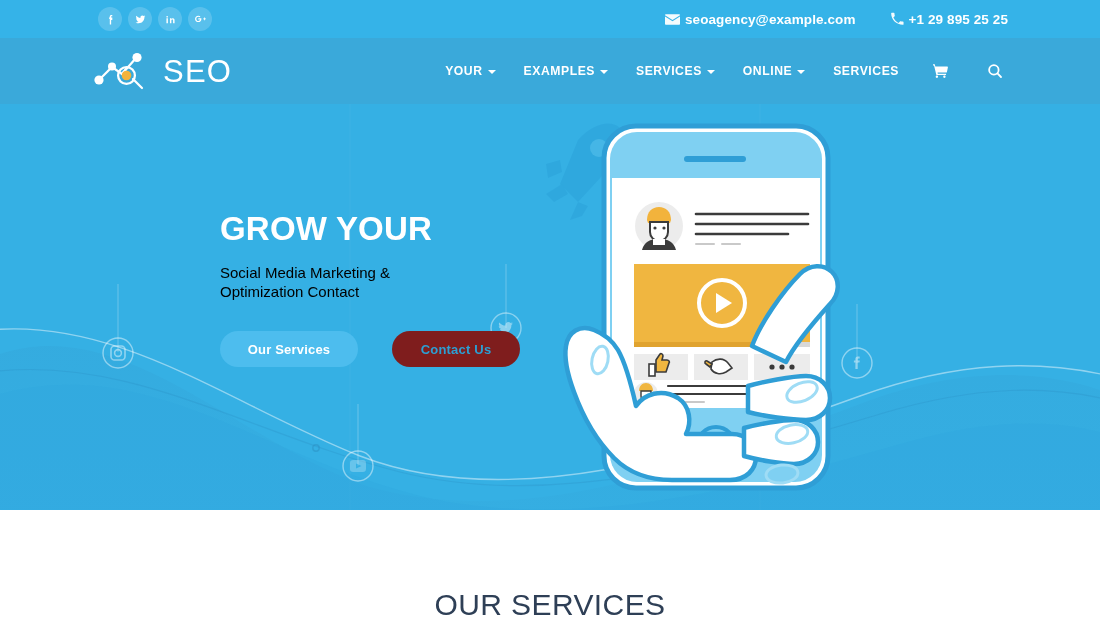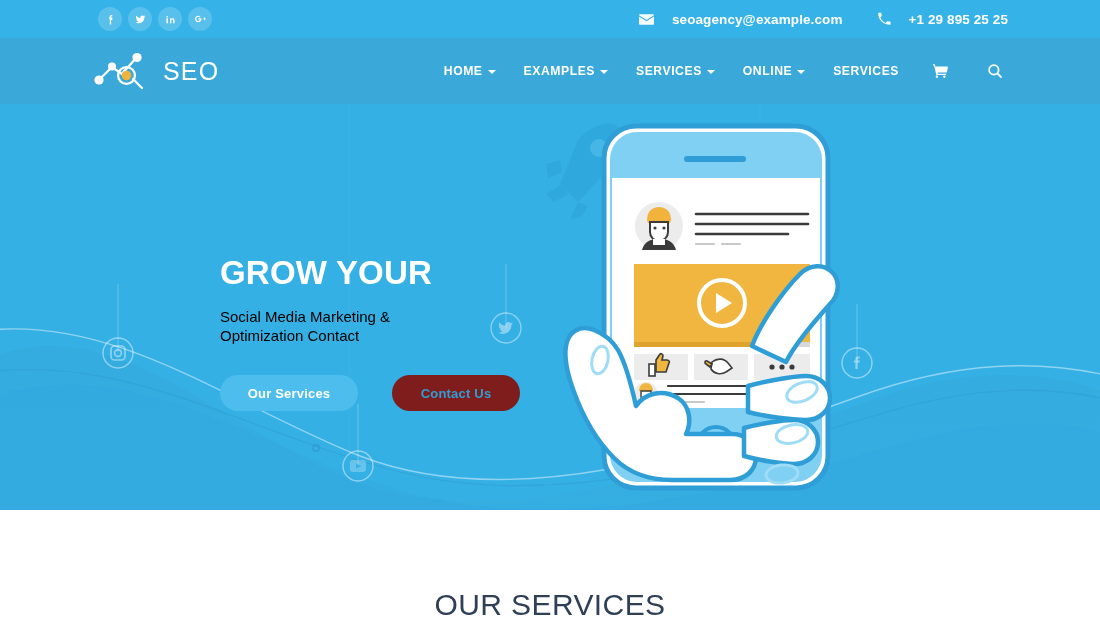--- a/index.html
+++ b/index.html
@@ -24,36 +24,36 @@
     background: rgba(255,255,255,0.18);
     display: flex; align-items: center; justify-content: center;
     color: #ffffff;
   }
   .social-btn svg { display: block; }
   .topbar-contacts {
     margin-left: auto; margin-right: 92px;
     display: flex; align-items: center; gap: 34px;
   }
   .contact-item {
-    display: flex; align-items: center; gap: 18px;
+    display: flex; align-items: center; gap: 5px;
     color: #ffffff; font-size: 13.5px; font-weight: bold;
     letter-spacing: 0.1px; white-space: nowrap;
   }
   .contact-item svg { display: block; opacity: .95; }
 
   
   .navbar {
     position: absolute; top: 38px; left: 0;
     width: 1100px; height: 66px;
     background: #3aa9da;
     display: flex; align-items: center;
   }
   .brand { display: flex; align-items: center; margin-left: 92px; gap: 9px; }
   .brand-text {
-    color: #ffffff; font-size: 25px; font-weight: 500;
+    color: #ffffff; font-size: 31px; font-weight: 500;
     letter-spacing: 1.2px; line-height: 1;
   }
   .nav-menu {
     margin-left: auto; margin-right: 78px;
     display: flex; align-items: center; gap: 0;
   }
   .nav-item {
     display: flex; align-items: center; gap: 5px;
     color: #ffffff; font-size: 12.2px; font-weight: bold;
     letter-spacing: .55px; padding: 0 14px; white-space: nowrap;
@@ -71,21 +71,21 @@
     position: absolute; top: 104px; left: 0;
     width: 1100px; height: 406px;
     background: #35b0e4;
     overflow: hidden;
   }
   .hero-bg { position: absolute; inset: 0; }
   .hero-inner { position: absolute; inset: 0; }
   .hero-copy { position: absolute; left: 220px; top: 108px; width: 360px; }
   .hero-title {
     color: #ffffff; font-size: 33px; font-weight: bold;
-    line-height: 1.0; letter-spacing: .2px; margin-top: 44px;
+    line-height: 1.0; letter-spacing: .2px;
   }
   .hero-title .l2 { display: block; margin-top: 7px; }
   .hero-sub {
     color: #000000; font-size: 15px; line-height: 1.28;
     margin-top: 18px; font-weight: 400;
   }
   .hero-buttons { display: flex; gap: 32px; margin-top: 30px; }
   .btn {
     height: 36px; border-radius: 18px;
     display: flex; align-items: center; justify-content: center;
@@ -161,21 +161,21 @@
         <circle cx="20" cy="17.5" r="4" fill="#ffffff"></circle>
         <circle cx="45" cy="8.5" r="4.6" fill="#ffffff"></circle>
         <circle cx="34.5" cy="26.5" r="8.4" fill="none" stroke="#ffffff" stroke-width="2.3"></circle>
         <circle cx="34.5" cy="26.5" r="4.8" fill="#f2b33c"></circle>
       </svg>
       <span class="brand-text">SEO</span>
     </a>
 
     <nav class="nav-menu">
       <a class="nav-item">
-        <span>HOME</span>
+        <span>YOUR</span>
         <span class="caret"></span>
       </a>
       <a class="nav-item">
         <span>EXAMPLES</span>
         <span class="caret"></span>
       </a>
       <a class="nav-item">
         <span>SERVICES</span>
         <span class="caret"></span>
       </a>

